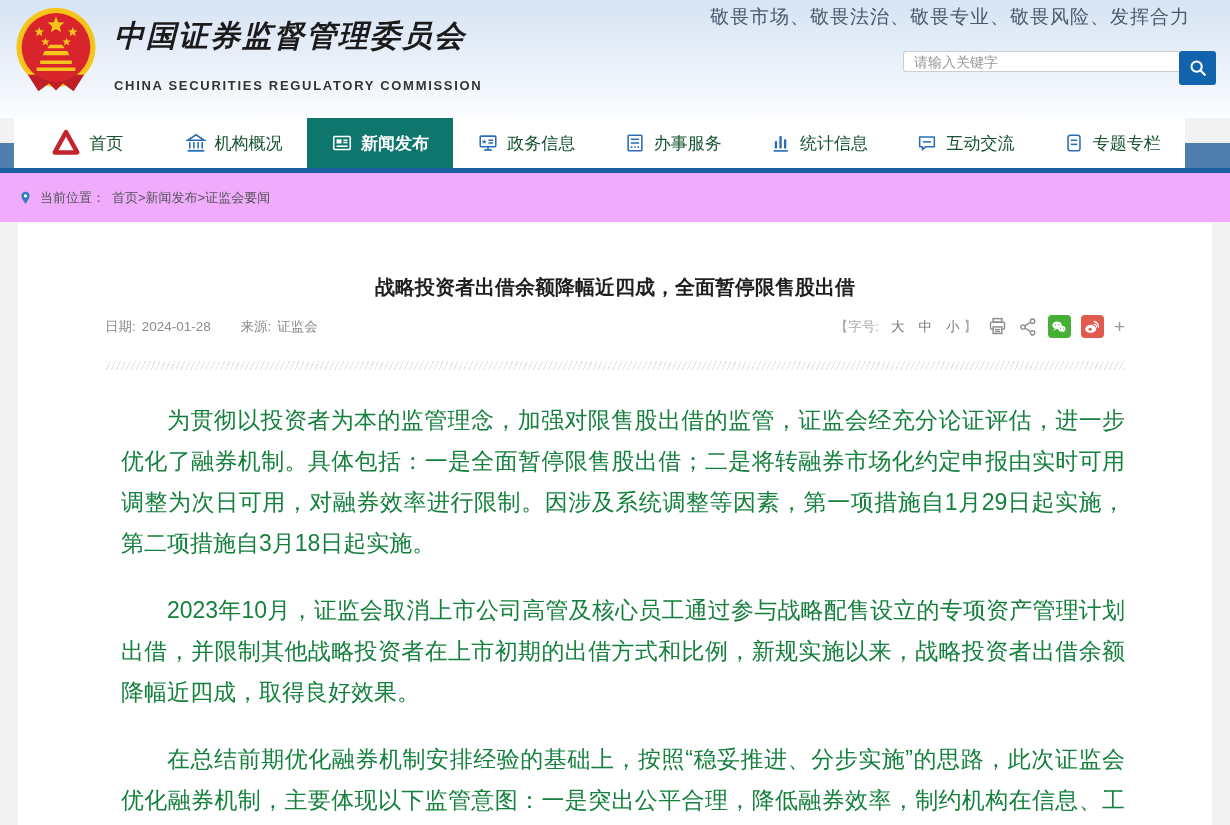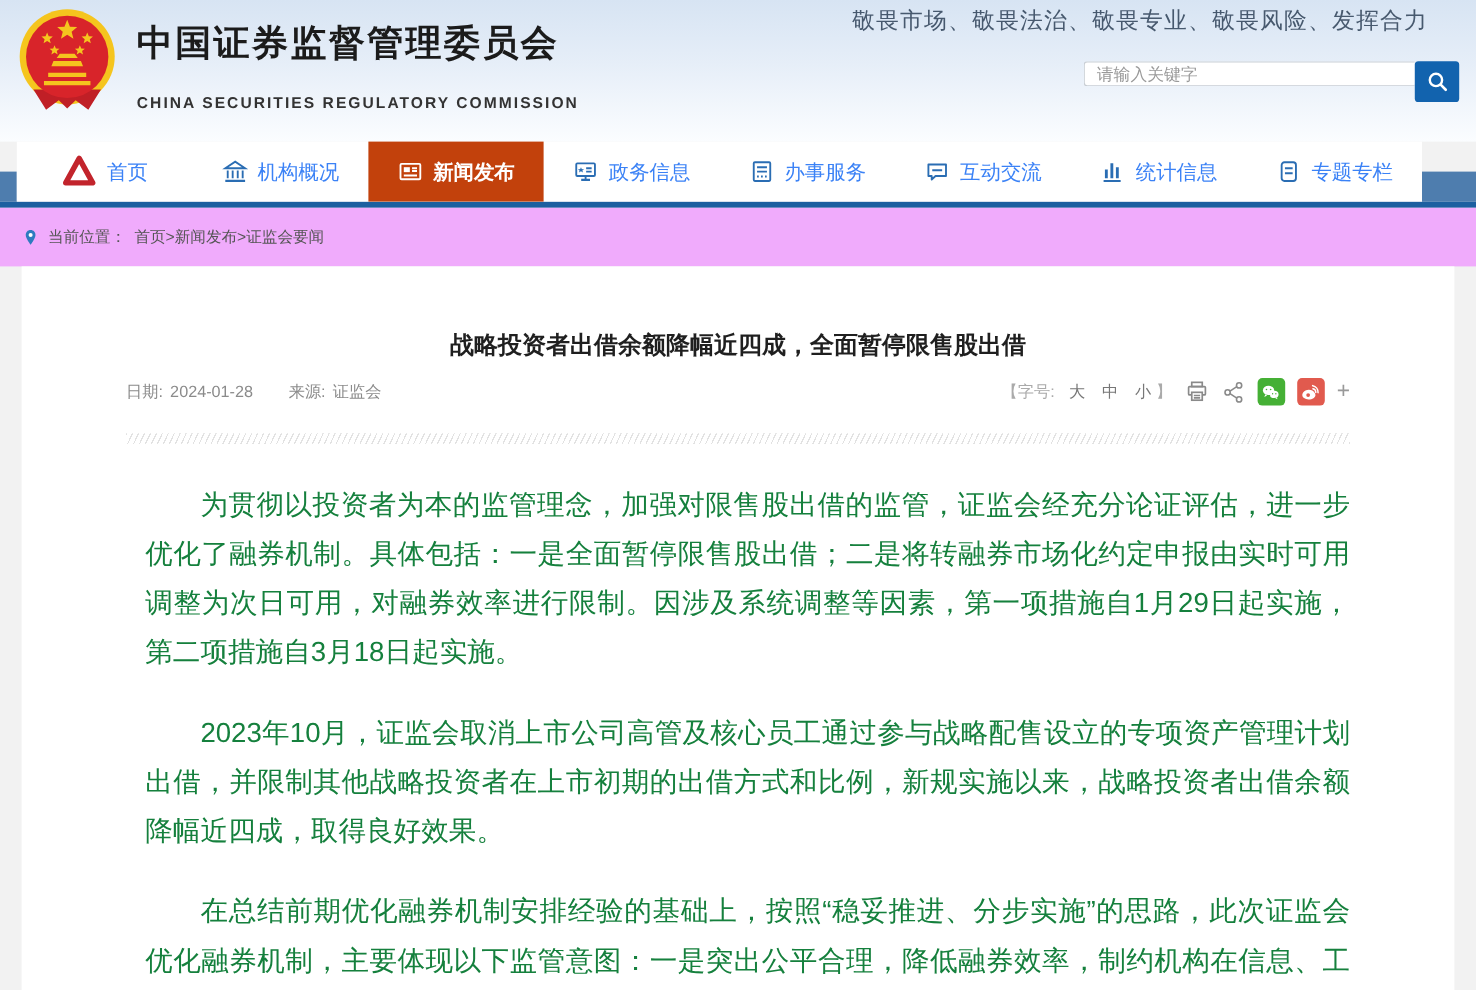--- a/index.html
+++ b/index.html
@@ -4,44 +4,44 @@
 <style>
   * { margin:0; padding:0; box-sizing:border-box; }
   html,body { width:1230px; height:825px; overflow:hidden; background:#f2f2f2;
     font-family:"Liberation Sans","DejaVu Sans",sans-serif; }
 
   
   .header { position:relative; height:118px;
     background:linear-gradient(180deg,#d7e4f3 0%,#e6eef8 45%,#fbfdff 100%); }
   .emblem { position:absolute; left:12px; top:6px; width:88px; height:88px; }
   .org-block { position:absolute; left:114px; top:16px; }
-  .org-title { font-size:30px; font-weight:bold; color:#1b1b1b; letter-spacing:2px; }
+  .org-title { font-size:30px; font-weight:bold; color:#1b1b1b; letter-spacing:2px;font-style:italic; }
   .org-subtitle { margin-top:21px; font-size:13px; color:#333; letter-spacing:1.7px; font-weight:bold; }
   .slogan { position:absolute; right:40px; top:4px; font-size:19px; color:#47596e;
     font-family:"DejaVu Serif","Liberation Serif",serif; letter-spacing:1px; }
   .search-box { position:absolute; right:14px; top:51px; display:flex; align-items:stretch; }
   .search-input { width:276px; height:21px; border:1px solid #c9ced4; border-right:none;
     background:#fff; padding:0 10px; font-size:14px; color:#333; outline:none;
     border-radius:3px 0 0 3px; }
   .search-input::placeholder { color:#999; }
   .search-btn { width:37px; height:34px; background:#1263ae; border:none; cursor:pointer;
     border-radius:3px; display:flex; align-items:center; justify-content:center; }
 
   
   .navbar { position:relative; height:55px; }
   .nav-side { position:absolute; bottom:5px; width:14px; height:25px; background:#4e7dae; }
   .nav-side.left { left:0; }
   .nav-side.right { right:0; width:45px; }
   .nav-inner { position:absolute; left:14px; right:45px; top:0; height:50px; background:#fff;
     display:flex; }
   .nav-border { position:absolute; left:0; right:0; bottom:0; height:5px; background:#1c5fa0; }
   .nav-item { flex:1; display:flex; align-items:center; justify-content:center; gap:8px;
-    font-size:17px; color:#3b82f6; cursor:pointer; white-space:nowrap; }
+    font-size:17px; color:#14532d; cursor:pointer; white-space:nowrap; }
   .nav-item .nicon { display:flex; align-items:center; }
-  .nav-item.active { background:#c2410c; color:#fff; font-weight:bold; }
+  .nav-item.active { background:#0f766e; color:#fff; font-weight:bold; }
 
   
   .breadcrumb-row { height:49px; display:flex; align-items:center; padding-left:18px;
     background:#f0abfc; font-size:13px; color:#555; gap:7px; }
 
   
   .content { margin:0 18px; background:#fff; height:603px; }
   .article-inner { padding:52px 87px 0 87px; }
   .article-title { text-align:center; font-size:20px; font-weight:bold; color:#1f1f1f; }
   .meta-row { margin-top:14px; display:flex; justify-content:space-between; align-items:center;
@@ -151,37 +151,37 @@
           <rect x="4.5" y="3.5" width="15" height="17" rx="1"></rect>
           <line x1="7.5" y1="8" x2="16.5" y2="8"></line>
             <line x1="7.5" y1="12" x2="16.5" y2="12"></line>
           <line x1="7.5" y1="16.5" x2="16.5" y2="16.5" stroke-dasharray="1.6 2"></line>
         </svg>
       </span>
       <span>办事服务</span>
     </div>
     <div class="nav-item">
       <span class="nicon">
-        <svg width="22" height="22" viewBox="0 0 24 24" fill="none" stroke="#2a6db3" stroke-width="1.7">
-          <path d="M4 5.5 h16 v10.5 h-9.5 l-3.5 3.2 v-3.2 H4 Z" stroke-linejoin="round"></path>
-          <line x1="7.5" y1="10.8" x2="16.5" y2="10.8"></line>
-        </svg>
-      </span>
-      <span>互动交流</span>
-    </div>
-    <div class="nav-item">
-      <span class="nicon">
         <svg width="22" height="22" viewBox="0 0 24 24" fill="none" stroke="#2a6db3">
           <line x1="6.5" y1="18" x2="6.5" y2="10" stroke-width="2.6"></line>
           <line x1="11.5" y1="18" x2="11.5" y2="4.5" stroke-width="2.6"></line>
           <line x1="16.5" y1="18" x2="16.5" y2="8" stroke-width="2.6"></line>
           <line x1="4" y1="20.6" x2="19.5" y2="20.6" stroke-width="1.8"></line>
         </svg>
       </span>
       <span>统计信息</span>
+    </div>
+    <div class="nav-item">
+      <span class="nicon">
+        <svg width="22" height="22" viewBox="0 0 24 24" fill="none" stroke="#2a6db3" stroke-width="1.7">
+          <path d="M4 5.5 h16 v10.5 h-9.5 l-3.5 3.2 v-3.2 H4 Z" stroke-linejoin="round"></path>
+          <line x1="7.5" y1="10.8" x2="16.5" y2="10.8"></line>
+        </svg>
+      </span>
+      <span>互动交流</span>
     </div>
     <div class="nav-item">
       <span class="nicon">
         <svg width="22" height="22" viewBox="0 0 24 24" fill="none" stroke="#2a6db3" stroke-width="1.7">
           <rect x="5.5" y="3.5" width="13" height="17" rx="2.5"></rect>
           <line x1="8.5" y1="9" x2="15.5" y2="9"></line>
             <line x1="8.5" y1="13.5" x2="15.5" y2="13.5"></line>
         </svg>
       </span>
       <span>专题专栏</span>

